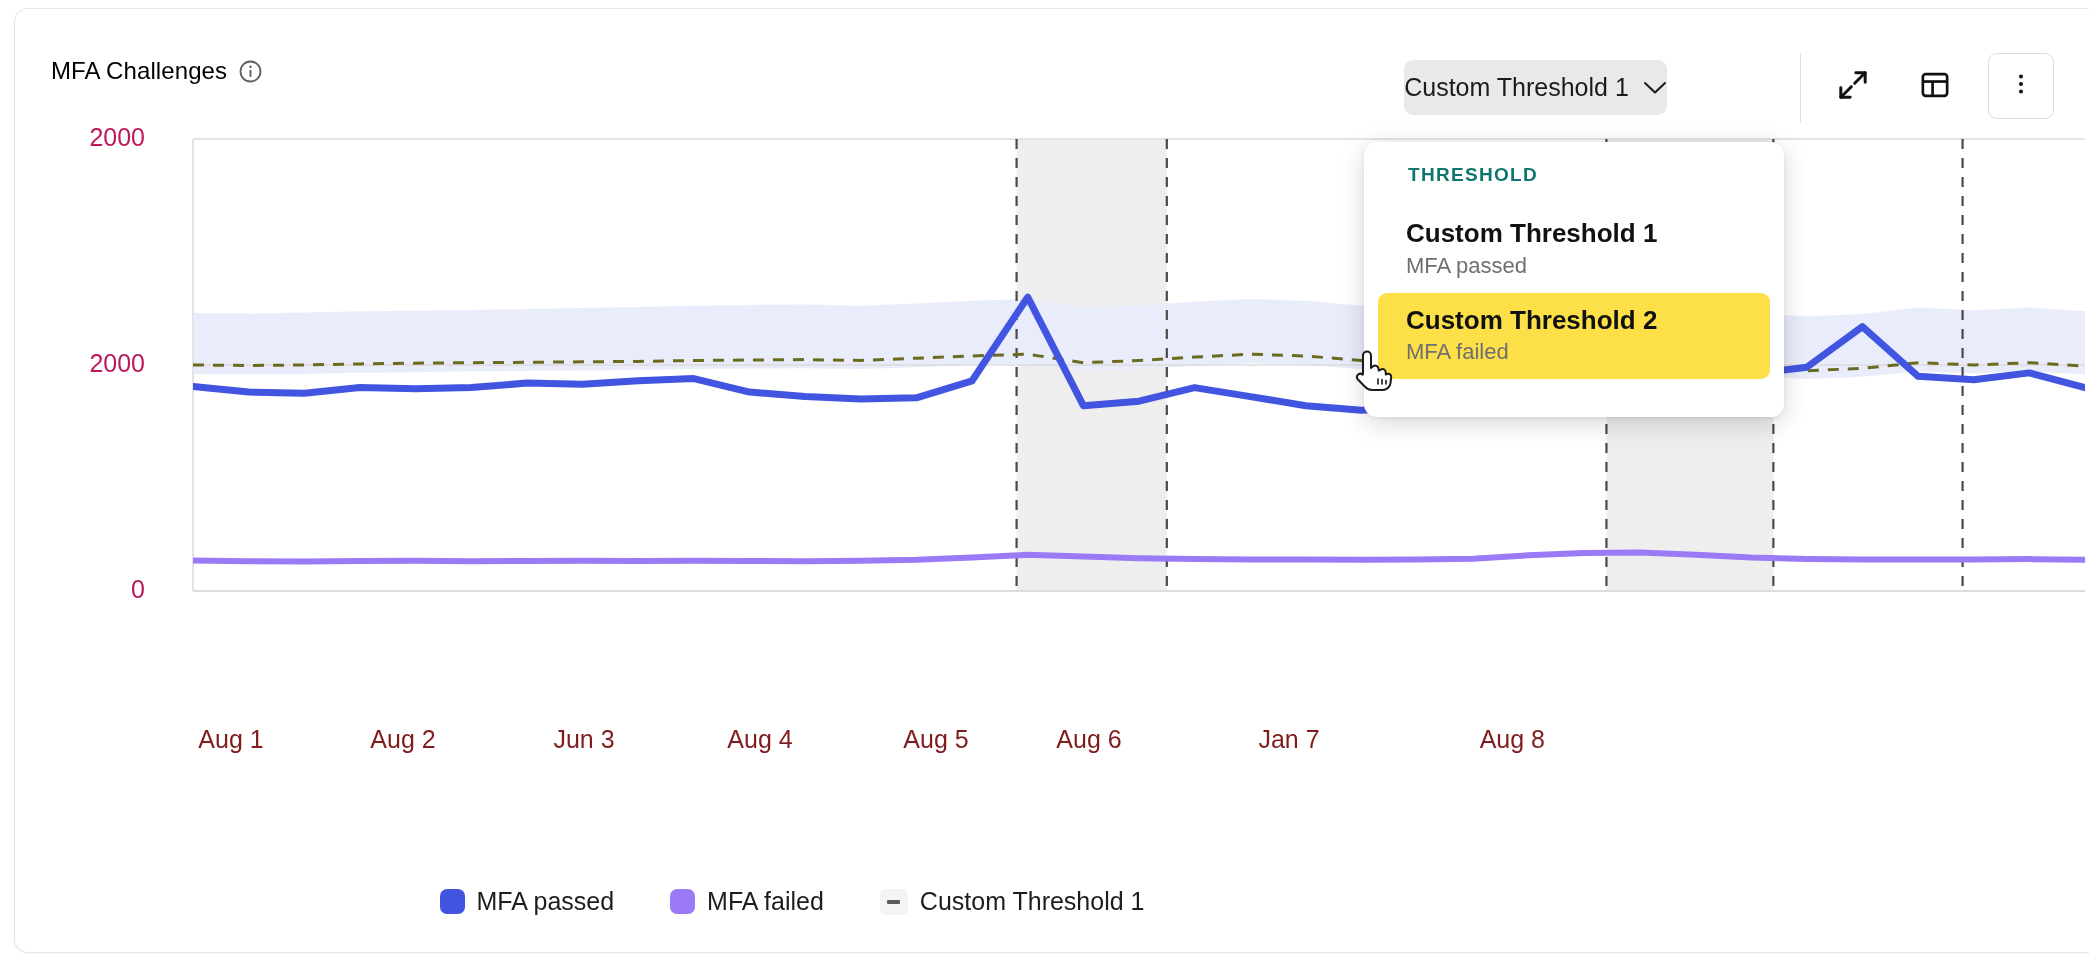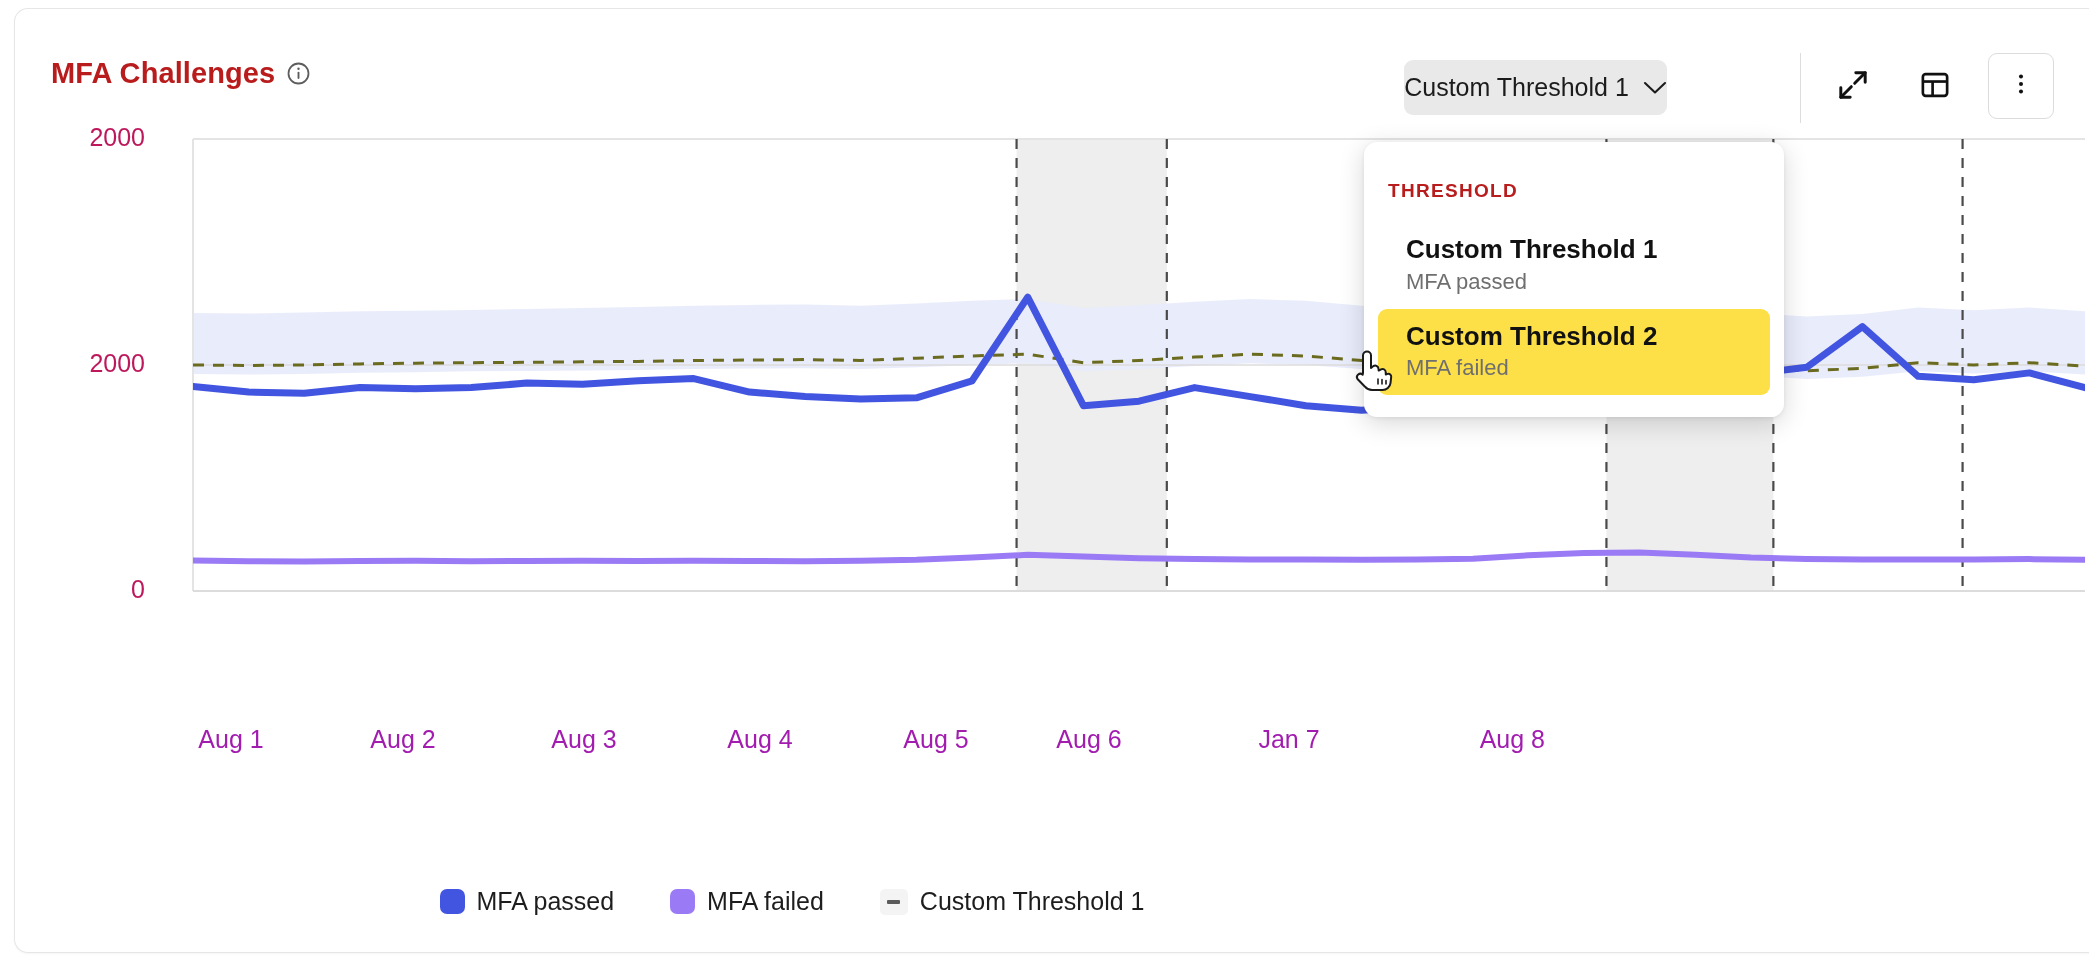--- a/index.html
+++ b/index.html
@@ -24,21 +24,21 @@
   
   .hdr {
     position: absolute; left: 0; top: 0;
     width: 100%; height: 118px;
   }
   .title-wrap {
     position: absolute; left: 36px; top: 48px;
     display: flex; align-items: center; gap: 11px;
   }
   .title {
-    font-size: 29px; color: #b91c1c; font-weight: 700;
+    font-size: 24px; color: #000000; font-weight: 400;
     letter-spacing: .1px; white-space: nowrap;
   }
   .info-icon { width: 25px; height: 25px; display:block; }
 
   .dd-btn {
     position: absolute; left: 1389px; top: 51px;
     width: 263px; height: 55px;
     background: #e9e9e9;
     border: none; border-radius: 9px;
     display: flex; align-items: center; justify-content: center; gap: 14px;
@@ -71,39 +71,39 @@
     position: absolute;
     left: 1349px; top: 133px;
     width: 420px; height: 275px;
     background: #ffffff;
     border-radius: 13px;
     box-shadow: 0 6px 26px rgba(0,0,0,0.16), 0 1px 4px rgba(0,0,0,0.07);
     z-index: 30;
     padding: 22px 0 16px 0;
   }
   .menu-head {
-    font-size: 19px; letter-spacing: 1.3px; color: #b91c1c;
-    font-weight: 600; padding: 0 24px; margin-bottom: 20px; margin-top: 16px;
+    font-size: 19px; letter-spacing: 1.3px; color: #0f766e;
+    font-weight: 600; padding: 0 44px; margin-bottom: 20px;
   }
   .menu-item {
     padding: 12px 28px 14px 28px; margin: 0 14px; border-radius: 9px;
     cursor: pointer;
   }
   .menu-item.active { background: #fde047; }
   .mi-title { font-size: 26px; color: #111111; font-weight: 600; line-height: 1.22; }
   .mi-sub   { font-size: 22px; color: #6f6f6f; font-weight: 400; margin-top: 3px; }
 
   .cursor-hand { position:absolute; left: 1336px; top: 334px; width: 42px; height: 50px; z-index: 40; }
 
   
   .chart-area { position: absolute; left: 0; top: 118px; width: 100%; height: 827px; }
   .chart-svg  { position: absolute; left: 0; top: 0; width: 2080px; height: 827px; display:block; }
 
   .ytick { position: absolute; font-size: 25px; color: #be185d; text-align: right; width: 110px; }
-  .xtick { position: absolute; font-size: 25px; color: #a21caf; text-align: center; width: 160px; top: 598px; }
+  .xtick { position: absolute; font-size: 25px; color: #7f1d1d; text-align: center; width: 160px; top: 598px; }
 
   
   .legend {
     position: absolute; left: 0; top: 760px; width: 1554px;
     display: flex; align-items: center; justify-content: center; gap: 0;
   }
   .lg-item { display: flex; align-items: center; gap: 12px; margin-right: 56px; }
   .lg-item:last-child { margin-right: 0; }
   .sw { width: 25px; height: 25px; border-radius: 7px; display: block; }
   .sw-dash {
@@ -208,21 +208,21 @@
           <line x1="1947.5764705882352" x2="1947.5764705882352" y1="12" y2="464" stroke="#4a4a4a" stroke-width="2.2" stroke-dasharray="10 9"></line>
         </g>
 
       <path id="sThreshold" fill="none" stroke-width="3" stroke-dasharray="11 9" clip-path="url(#plotclip)" d="M178.0 238.0 L233.6 238.5 L289.3 238.0 L344.9 236.9 L400.6 236.2 L456.2 235.7 L511.9 235.3 L567.5 234.8 L623.2 234.4 L678.8 233.5 L734.5 233.0 L790.1 232.6 L845.8 233.5 L901.4 231.2 L957.1 229.0 L1012.7 227.2 L1068.4 235.7 L1124.0 233.5 L1179.6 230.1 L1235.3 227.2 L1290.9 229.0 L1346.6 233.5 L1402.2 239.1 L1457.9 241.4 L1513.5 235.7 L1569.2 224.4 L1624.8 219.9 L1680.5 231.2 L1736.1 240.3 L1791.8 243.7 L1847.4 241.4 L1903.1 235.7 L1958.7 238.0 L2014.4 235.7 L2070.0 239.1" stroke="#6b6b1f"></path>
       <path id="sPassed" fill="none" stroke-width="7" stroke-linejoin="round" stroke-linecap="round" clip-path="url(#plotclip)" d="M178.0 259.5 L233.6 265.1 L289.3 266.3 L344.9 260.6 L400.6 261.7 L456.2 260.6 L511.9 256.1 L567.5 257.2 L623.2 253.8 L678.8 251.6 L734.5 265.1 L790.1 269.6 L845.8 271.9 L901.4 270.8 L957.1 253.8 L1012.7 170.2 L1068.4 278.7 L1124.0 274.2 L1179.6 260.6 L1235.3 269.6 L1290.9 278.7 L1346.6 283.2 L1402.2 279.8 L1457.9 285.5 L1513.5 276.4 L1569.2 77.5 L1624.8 197.3 L1680.5 238.0 L1736.1 247.0 L1791.8 240.3 L1847.4 199.6 L1903.1 249.3 L1958.7 252.7 L2014.4 245.9 L2070.0 260.6" stroke="#4255e0"></path>
       <path id="sFailed" fill="none" stroke-width="6" stroke-linejoin="round" stroke-linecap="round" clip-path="url(#plotclip)" d="M178.0 433.5 L233.6 434.2 L289.3 434.4 L344.9 433.9 L400.6 433.7 L456.2 434.2 L511.9 433.9 L567.5 433.7 L623.2 433.9 L678.8 433.7 L734.5 433.9 L790.1 434.2 L845.8 433.7 L901.4 432.8 L957.1 430.6 L1012.7 427.8 L1068.4 429.6 L1124.0 431.2 L1179.6 431.9 L1235.3 432.4 L1290.9 432.6 L1346.6 432.8 L1402.2 432.4 L1457.9 431.7 L1513.5 428.3 L1569.2 426.0 L1624.8 425.6 L1680.5 427.8 L1736.1 430.6 L1791.8 431.9 L1847.4 432.4 L1903.1 432.6 L1958.7 432.4 L2014.4 432.1 L2070.0 432.8" stroke="#9a7bf5"></path>
     </svg>
 
     <div class="xtick" style="left:136px;">Aug 1</div>
     <div class="xtick" style="left:308px;">Aug 2</div>
-    <div class="xtick" style="left:489px;">Aug 3</div>
+    <div class="xtick" style="left:489px;">Jun 3</div>
     <div class="xtick" style="left:665px;">Aug 4</div>
     <div class="xtick" style="left:841px;">Aug 5</div>
     <div class="xtick" style="left:994px;">Aug 6</div>
     <div class="xtick" style="left:1194px;">Jan 7</div>
     <div class="xtick" style="left:1370px;text-align:right;">Aug 8</div>
 
     <div class="legend">
       <div class="lg-item">
         <span class="sw" id="lgc0" style="background: rgb(66, 85, 224);"></span>
         <span class="lg-label">MFA passed</span>

